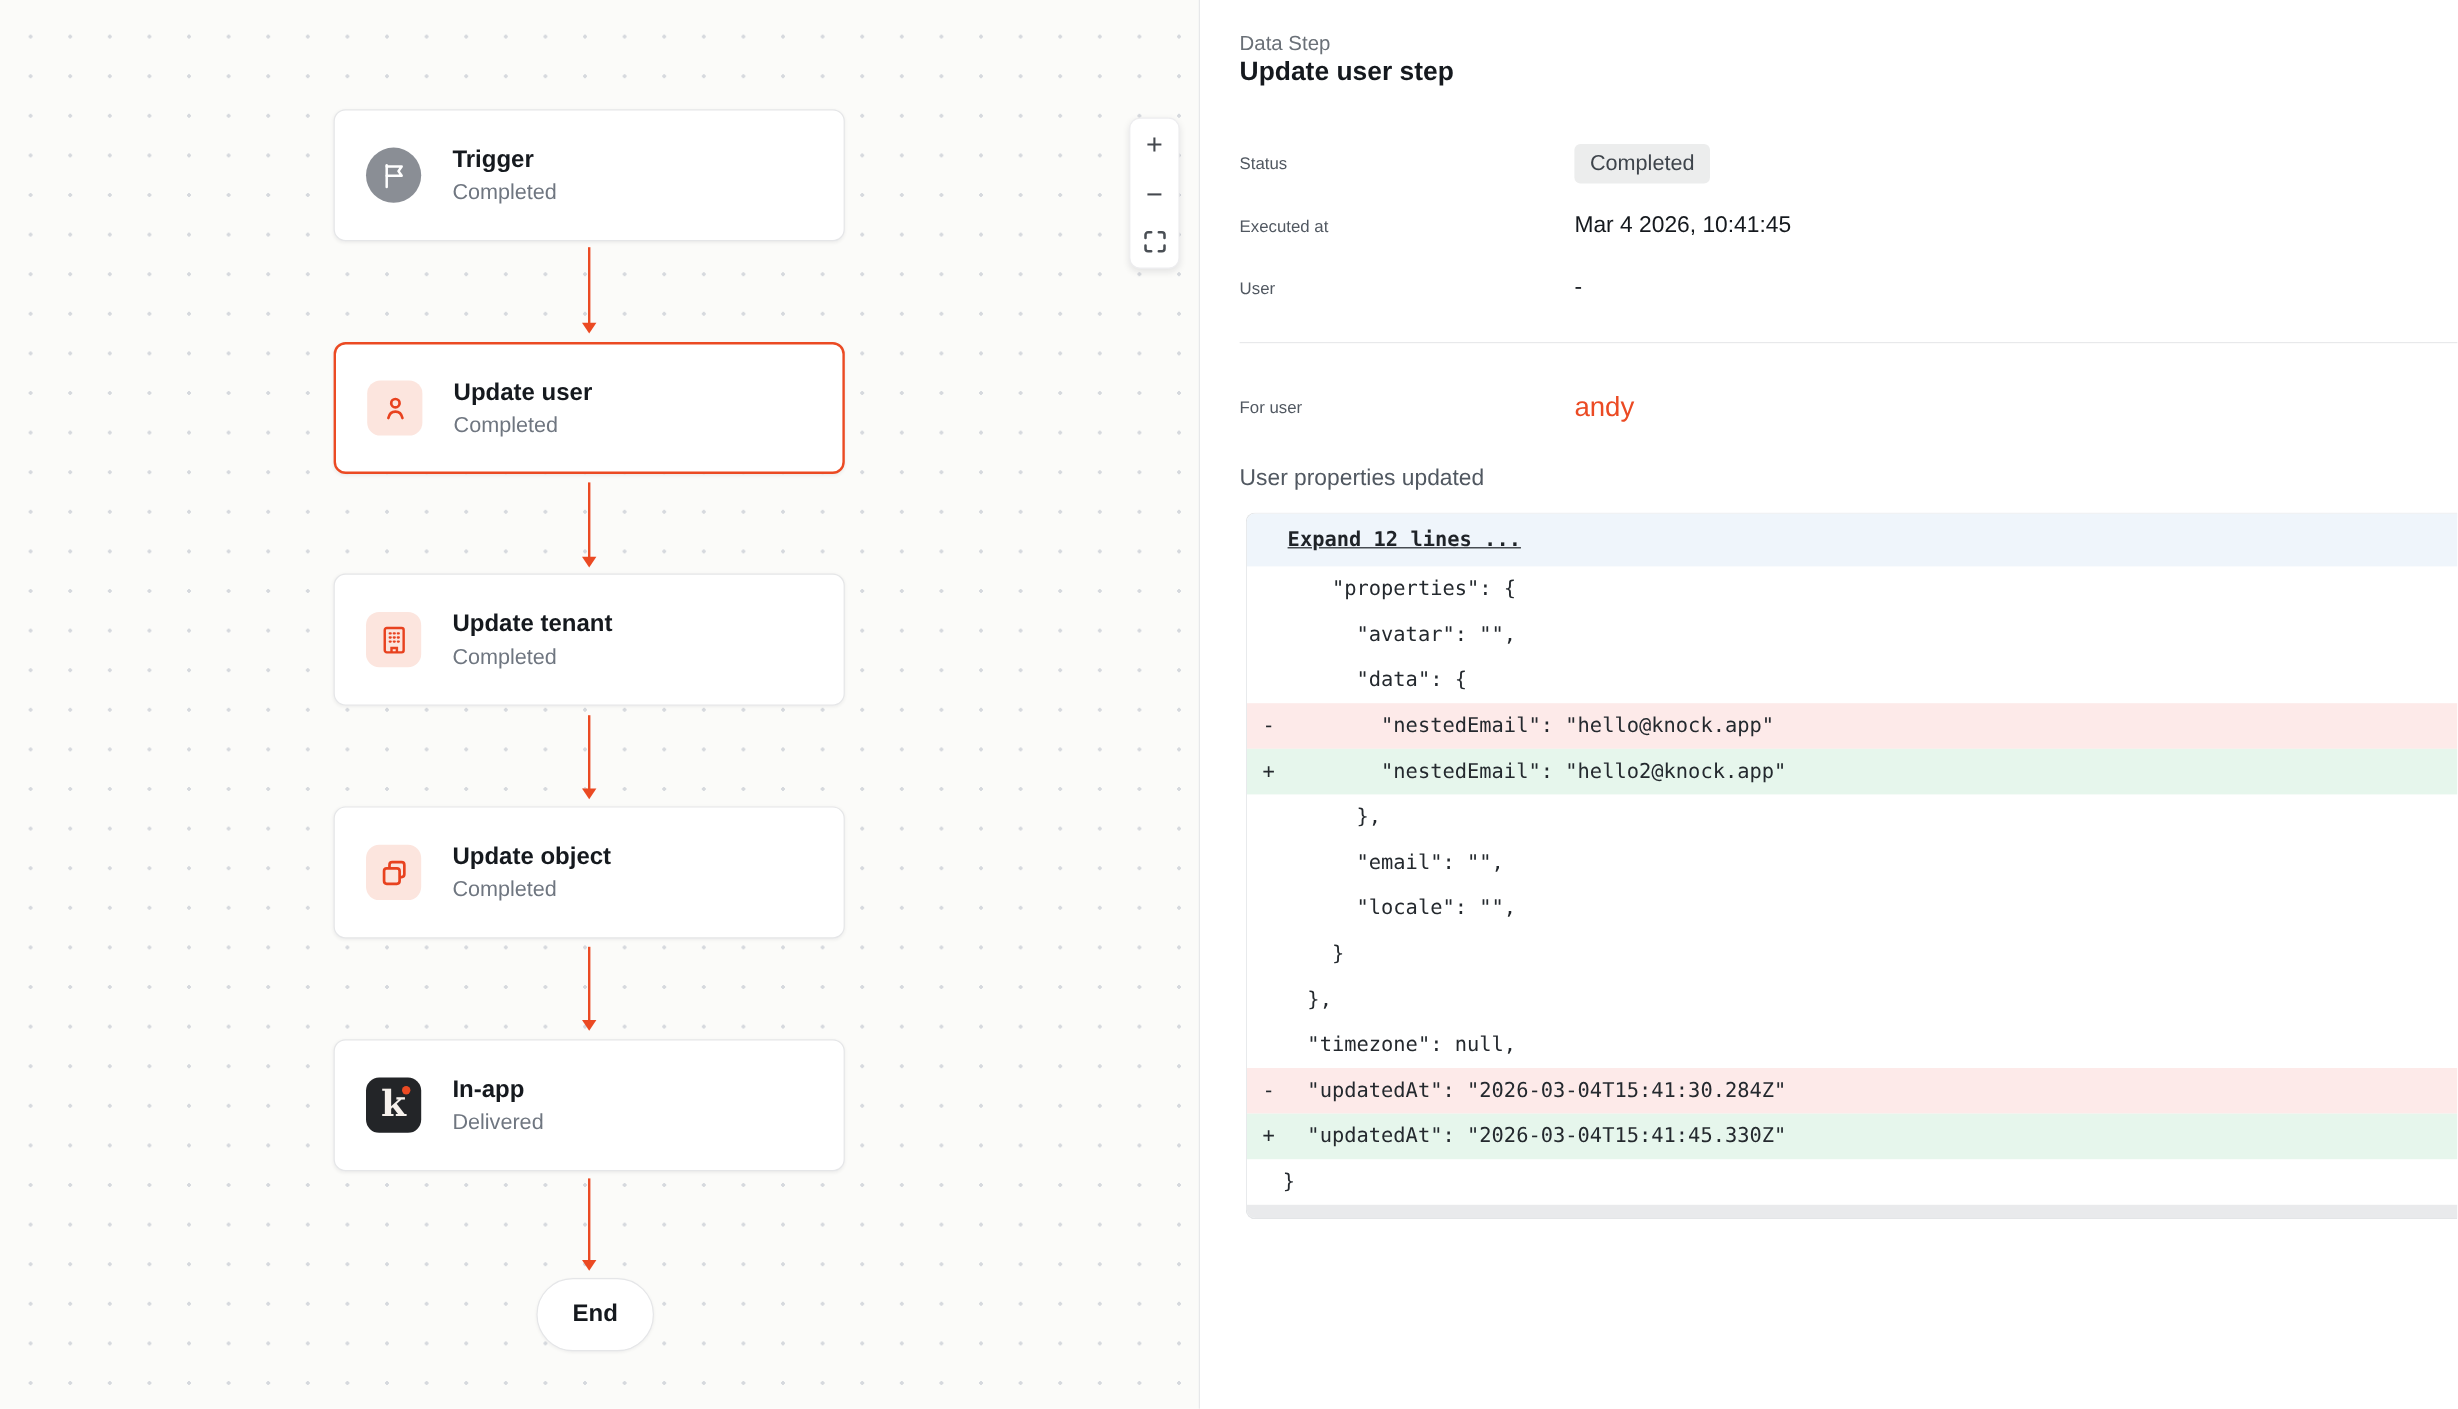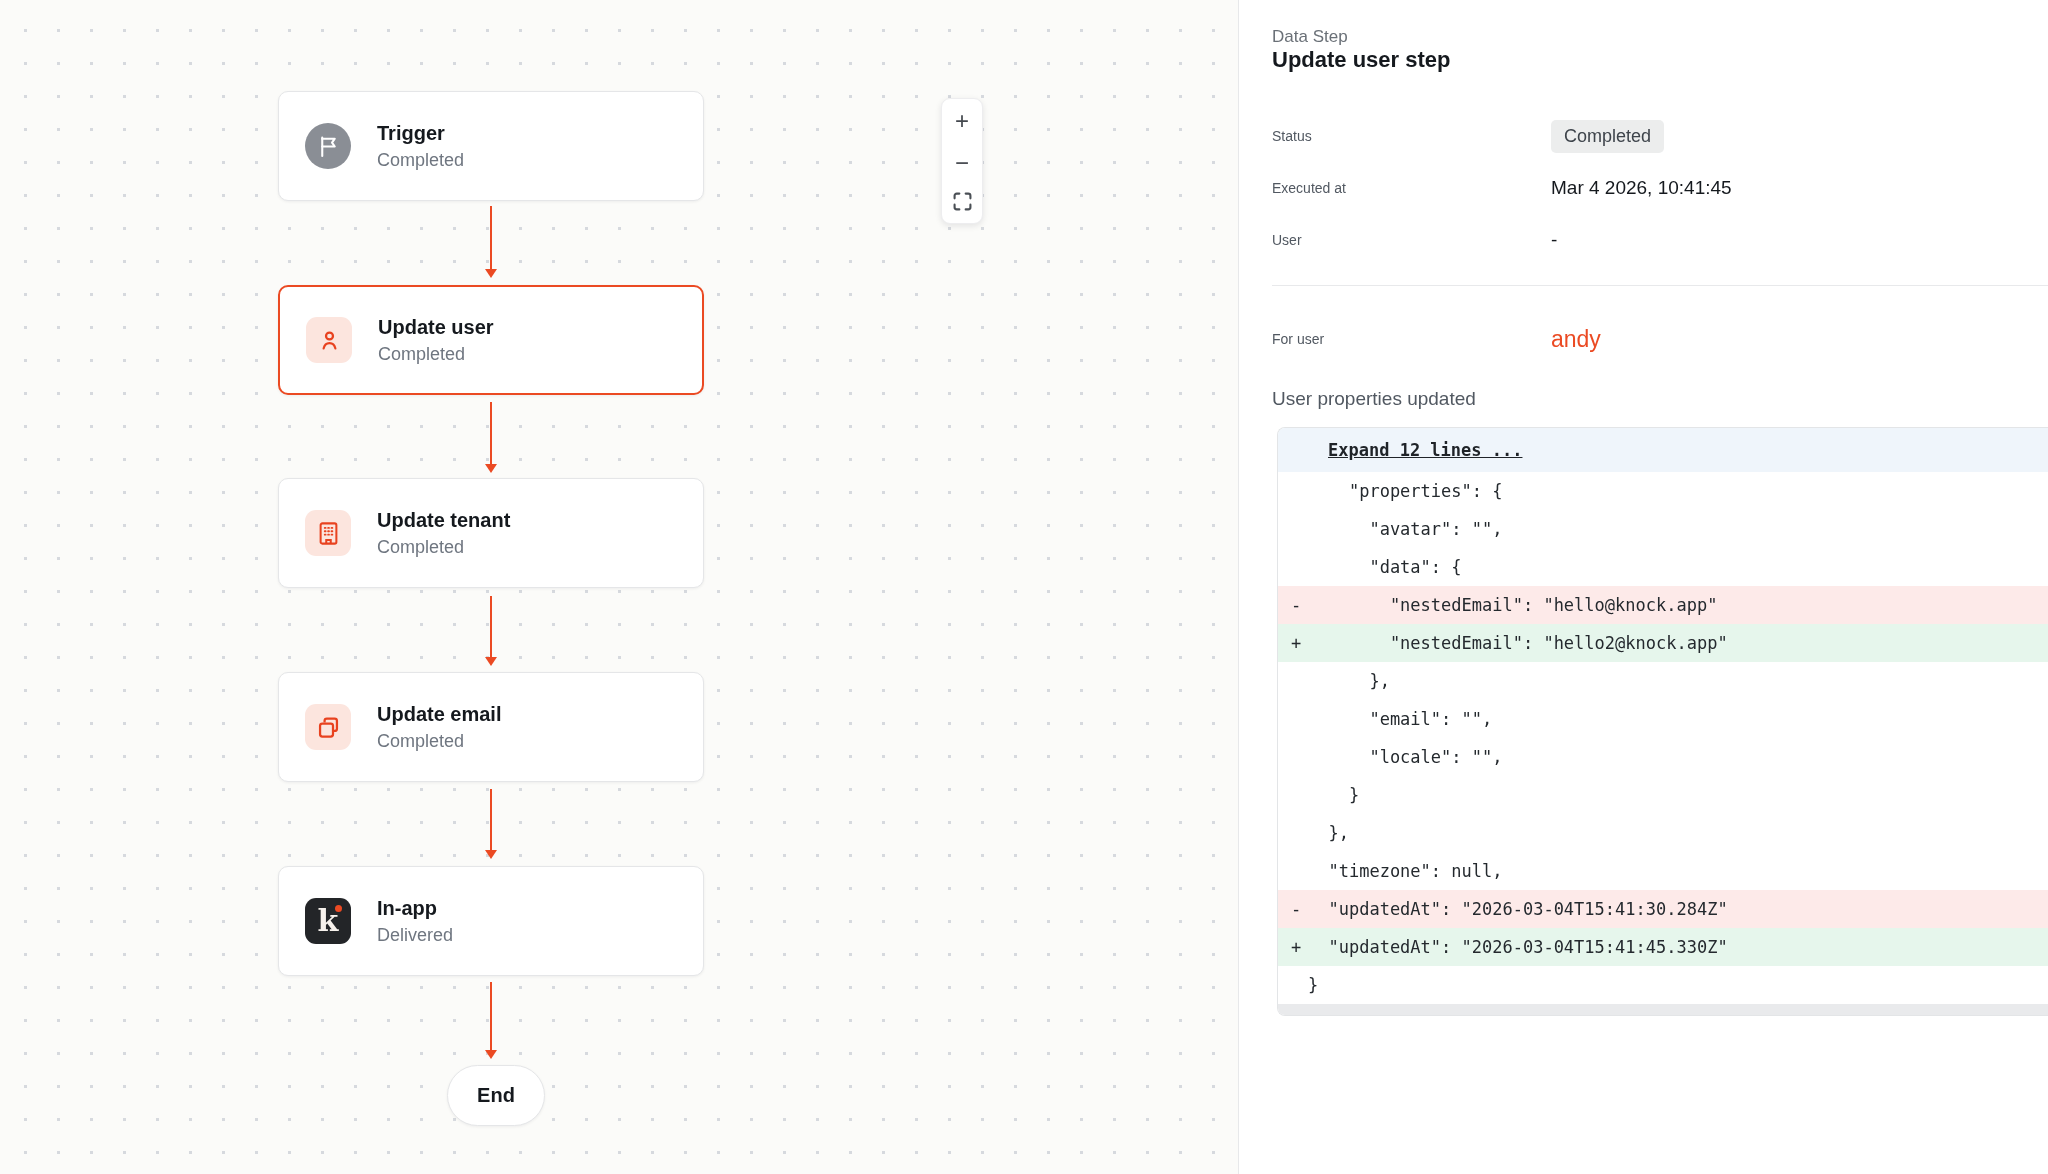--- a/index.html
+++ b/index.html
@@ -8,21 +8,21 @@
     --ink:#15191E;
     --muted:#6F7680;
     --label:#515861;
   }
   *{box-sizing:border-box;margin:0;padding:0;}
   html,body{width:2048px;height:1174px;overflow:hidden;}
   body{font-family:"Liberation Sans",sans-serif;display:flex;background:#fff;}
 
   
   .canvas{
-    position:relative;flex:none;width:1239px;height:1174px;
+    position:relative;flex:none;width:1000px;height:1174px;
     background-color:#FBFBF9;
     background-image:radial-gradient(circle,#D6D9DE 1.6px,transparent 1.7px);
     background-size:33px 33px;background-position:9px 14px;
     border-right:1px solid #E7E8EA;
   }
   .node{
     position:absolute;left:278px;width:426px;height:110px;
     background:#fff;border:1px solid var(--border);border-radius:10px;
     box-shadow:0 1px 3px rgba(16,24,40,.06);
     display:flex;align-items:center;gap:26px;padding-left:26px;cursor:pointer;
@@ -72,21 +72,21 @@
 
   
   .diff-block{
     margin:17px 0 0 5px;background:#fff;
     border:1px solid #E3E5E7;border-right:none;border-radius:8px 0 0 8px;
     overflow:hidden;
   }
   .diff-row{display:flex;align-items:center;height:38px;
     font-family:"DejaVu Sans Mono",monospace;font-size:17px;color:#24292E;white-space:pre;}
   .diff-row .sign{width:30px;flex:none;padding-left:13px;}
-  .diff-row.expand{height:44px;background:#EFF5FB;padding-left:50px;cursor:pointer;}
+  .diff-row.expand{height:44px;background:#EFF5FB;padding-left:34px;cursor:pointer;}
   .diff-row.expand .expand-text{font-weight:bold;text-decoration:underline;color:#1F2328;}
   .diff-row.del{background:#FDEAE9;}
   .diff-row.add{background:#E6F6EC;}
   .diff-scrollbar{height:11px;background:#E9EAEC;cursor:pointer;}
 </style>
 </head>
 <body>
 
 <div class="canvas">
 
@@ -143,21 +143,21 @@
     </div>
 
   <div class="node" style="top:672px">
     <div class="nicon pink">
       <svg viewBox="0 0 24 24" width="27" height="27" fill="none" stroke="#E8421F" stroke-width="2" stroke-linejoin="round">
         <path d="M8.5 7.5V6a2 2 0 0 1 2-2h7a2 2 0 0 1 2 2v7a2 2 0 0 1-2 2h-1.5"></path>
         <rect x="4.5" y="8.5" width="11.5" height="11.5" rx="2"></rect>
       </svg>
     </div>
     <div class="ntext">
-      <div class="ntitle">Update email</div>
+      <div class="ntitle">Update object</div>
       <div class="nsub">Completed</div>
     </div>
   </div>
 
   <div class="arrow" style="top:789px;height:70px">
       <div class="aline"></div>
     </div>
 
   <div class="node" style="top:866px">
     <div class="nicon dark">

